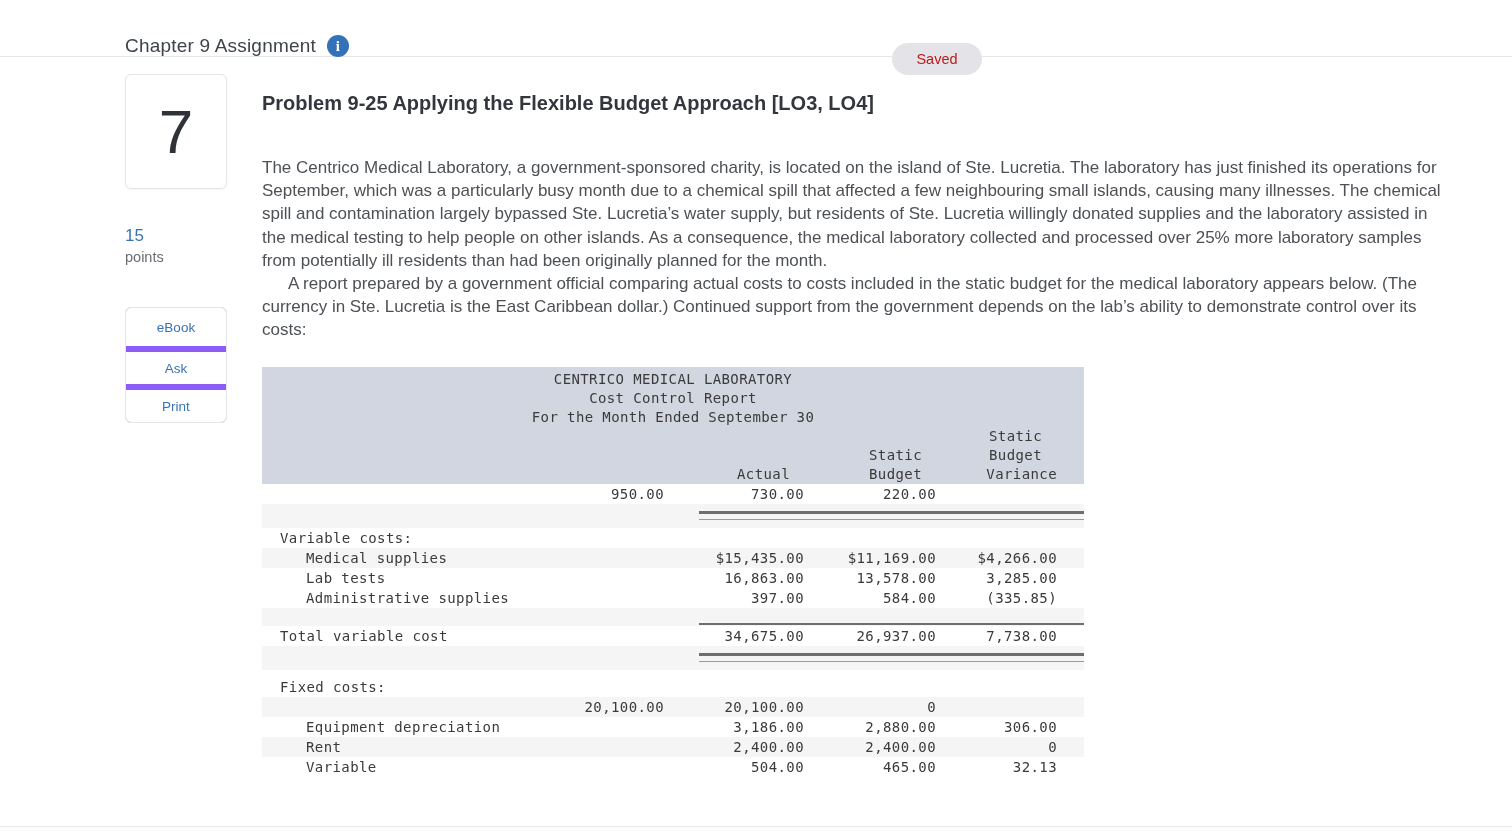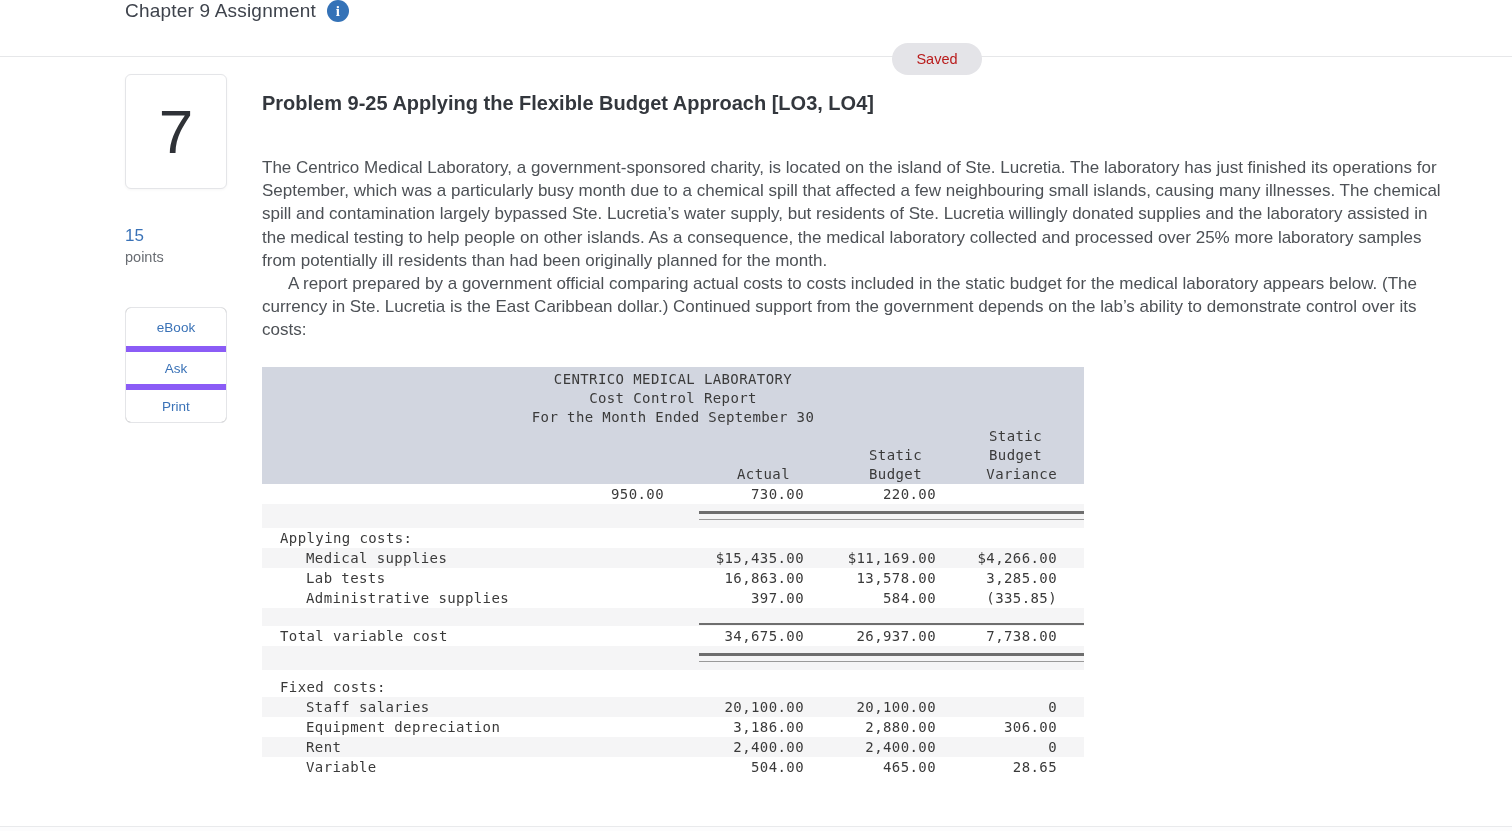--- a/index.html
+++ b/index.html
@@ -2,21 +2,21 @@
 <html><head>
 <meta charset="utf-8">
 <style>
   * { box-sizing: border-box; }
   html,body { margin:0; padding:0; background:#fff; }
   body { font-family:"Liberation Sans", sans-serif; color:#4d5156; }
   .page { position:relative; width:1512px; height:831px; overflow:hidden; background:#fff; }
 
   
   .top-bar { position:absolute; top:0; left:0; right:0; height:57px; background:#fff; border-bottom:1px solid #e6e7e9; }
-  .header-title-wrap { position:absolute; left:125px; top:0; height:57px; display:flex; align-items:flex-start; gap:11px; }
+  .header-title-wrap { position:absolute; left:125px; top:0; height:57px; display:flex; align-items:flex-end; gap:11px; }
   .page-title { margin:0; font-size:19px; font-weight:500; color:#3e434c; letter-spacing:0.2px; }
   .info-icon { width:22px; height:22px; border-radius:50%; background:#3472b7; color:#fff; display:flex; align-items:center; justify-content:center; font-family:"Liberation Serif", serif; font-weight:700; font-size:15px; line-height:1; cursor:pointer; }
   .saved-pill { position:absolute; left:892px; top:11px; min-width:90px; height:32px; padding:0 24px; border-radius:16px; background:#e4e4e8; color:#b91c1c; font-size:14.5px; display:flex; align-items:center; justify-content:center;margin-top:32px; }
 
   
   .sidebar { position:absolute; left:125px; top:74px; width:102px; }
   .qnum-card { height:115px; background:#fff; border:1px solid #e4e5e8; border-radius:6px; box-shadow:0 1px 3px rgba(0,0,0,0.04); display:flex; align-items:center; justify-content:center; }
   .qnum { font-size:62px; font-weight:400; color:#2f3237; line-height:1; }
   .points { margin-top:37px; }
   .points-value { color:#3a72b7; font-size:17px; }
@@ -119,21 +119,21 @@
       <div class="report-body">
           <div class="trow data">
             <div class="num">950.00</div>
             <div class="num">730.00</div>
             <div class="num">220.00</div>
           </div>
           <div class="trow rule-double striped">
             <div class="rule-d"></div>
           </div>
           <div class="trow section">
-            <div class="label">Applying costs:</div>
+            <div class="label">Variable costs:</div>
             <div class="num"></div>
             <div class="num"></div>
             <div class="num"></div>
           </div>
           <div class="trow data striped ind">
             <div class="label">Medical supplies</div>
             <div class="num">$15,435.00</div>
             <div class="num">$11,169.00</div>
             <div class="num">$4,266.00</div>
           </div>
@@ -162,41 +162,40 @@
             <div class="rule-d"></div>
           </div>
           <div class="trow blank"></div>
           <div class="trow section">
             <div class="label">Fixed costs:</div>
             <div class="num"></div>
             <div class="num"></div>
             <div class="num"></div>
           </div>
           <div class="trow data striped ind">
-            <div class="label">Staff salaries</div>
             <div class="num">20,100.00</div>
             <div class="num">20,100.00</div>
             <div class="num">0</div>
           </div>
           <div class="trow data ind">
             <div class="label">Equipment depreciation</div>
             <div class="num">3,186.00</div>
             <div class="num">2,880.00</div>
             <div class="num">306.00</div>
           </div>
           <div class="trow data striped ind">
             <div class="label">Rent</div>
             <div class="num">2,400.00</div>
             <div class="num">2,400.00</div>
             <div class="num">0</div>
           </div>
           <div class="trow data ind">
             <div class="label">Variable</div>
             <div class="num">504.00</div>
             <div class="num">465.00</div>
-            <div class="num">28.65</div>
+            <div class="num">32.13</div>
           </div>
         </div>
     </div>
   </main>
 
   <div class="bottom-divider"></div>
 </div>
 
 </body></html>

